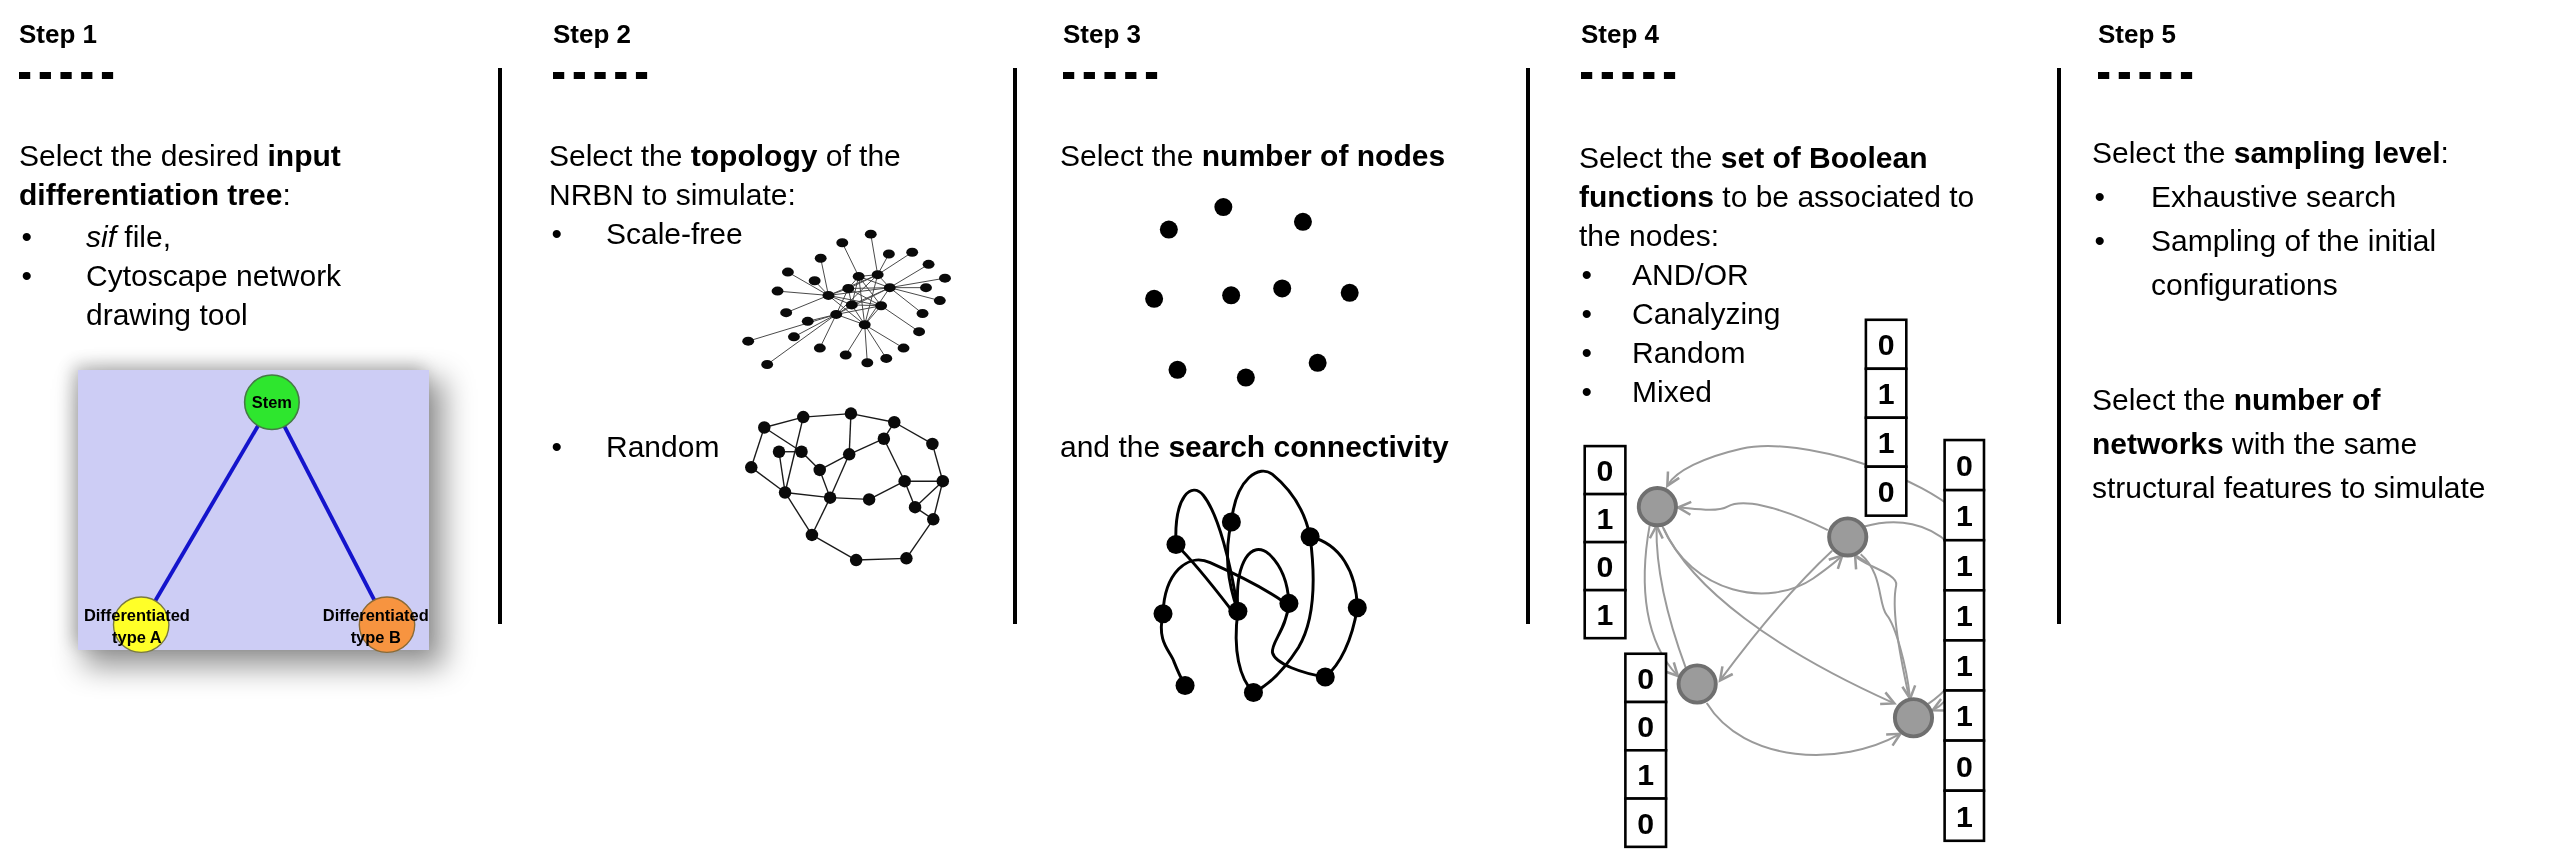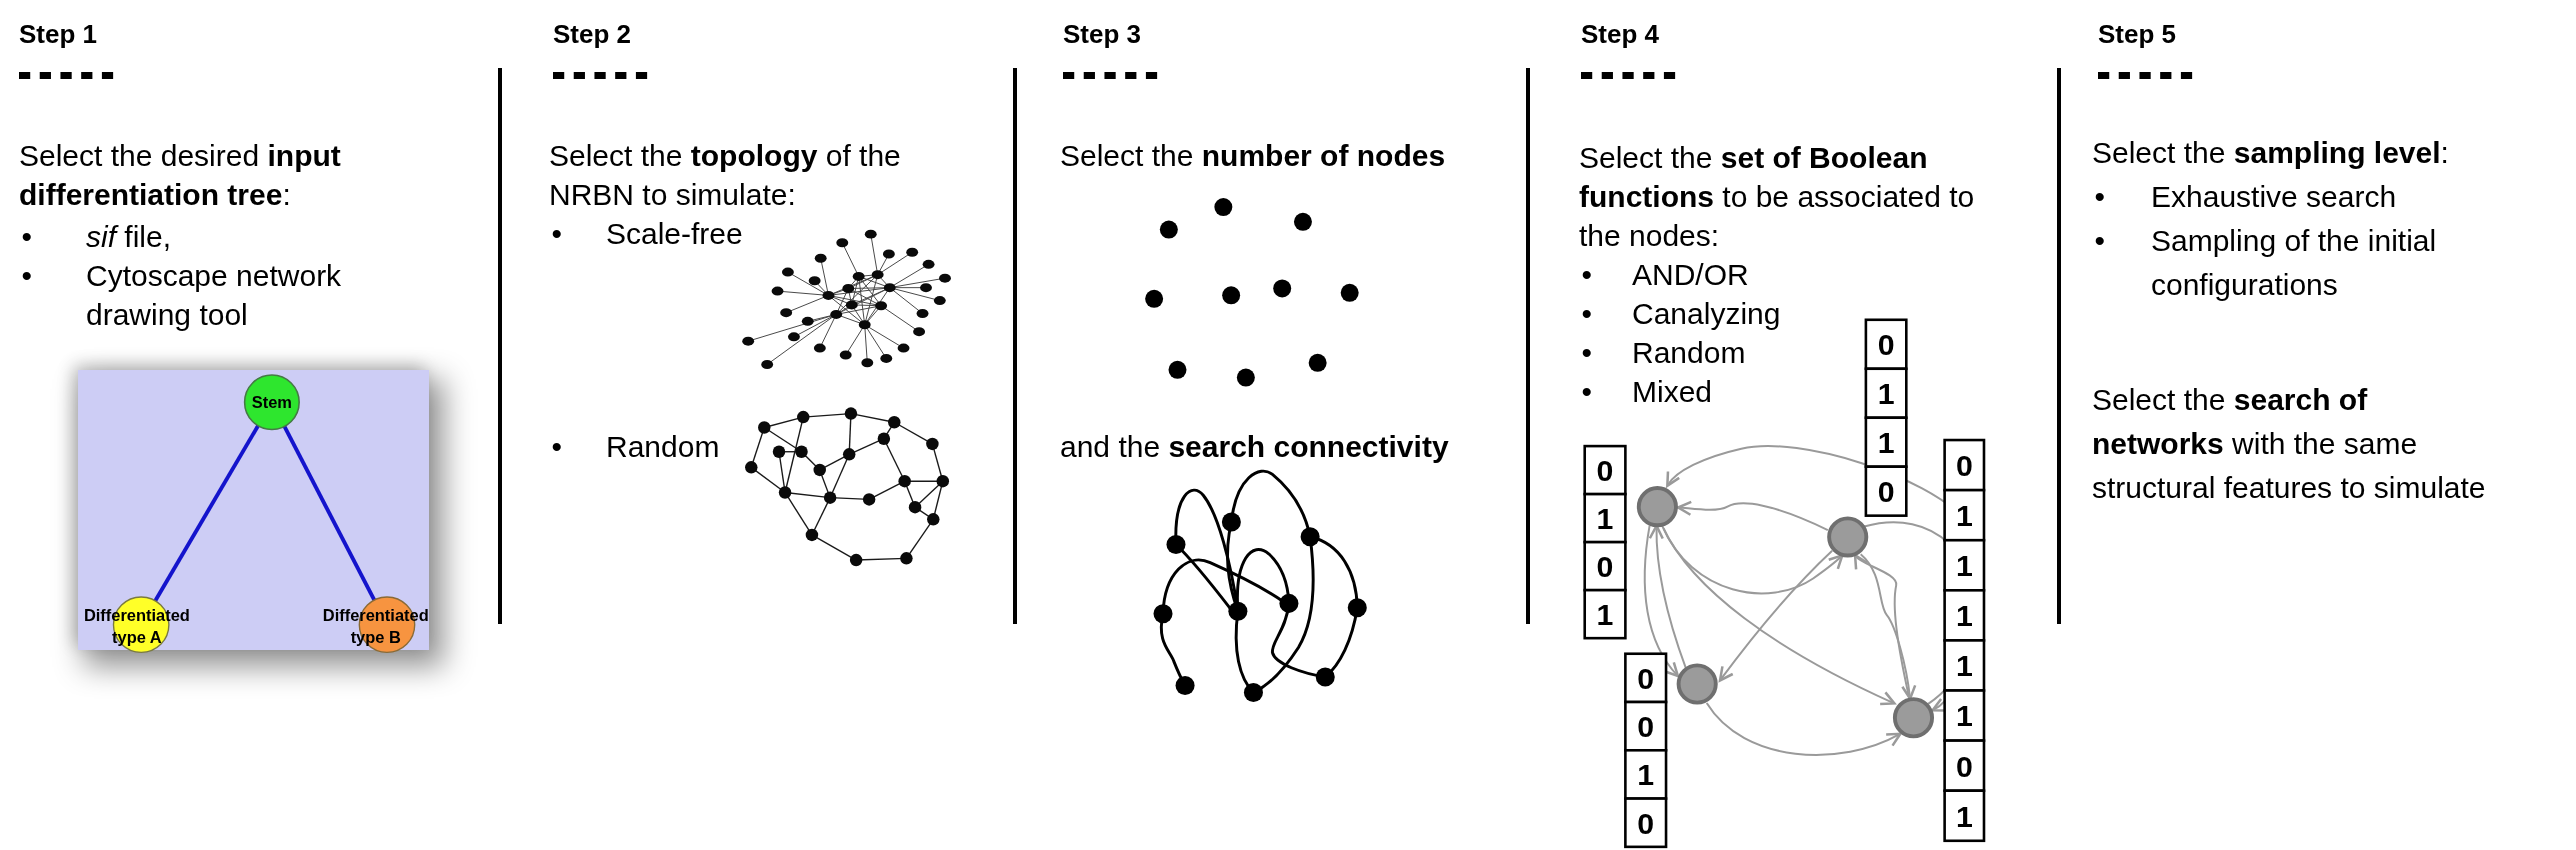--- a/index.html
+++ b/index.html
@@ -67,21 +67,21 @@
 <div class="bul" style="padding-left:53px;"><span class="dot">•</span>Random</div>
 <div class="bul" style="padding-left:53px;"><span class="dot">•</span>Mixed</div>
 </div>
 
 <div class="body b5" style="left:2092px;top:131px;">
 Select the <b>sampling level</b>:
 <div class="bul" style="padding-left:59px;"><span class="dot">•</span>Exhaustive search</div>
 <div class="bul" style="padding-left:59px;"><span class="dot">•</span>Sampling of the initial<br>configurations</div>
 </div>
 <div class="body b5" style="left:2092px;top:378px;">
-Select the <b>search of</b><br><b>networks</b> with the same<br>structural features to simulate
+Select the <b>number of</b><br><b>networks</b> with the same<br>structural features to simulate
 </div>
 
 <div style="position:absolute;left:78px;top:370px;width:351px;height:280px;background:#cdcdf5;
             box-shadow:10.4px 13px 28px 4.3px rgba(0,0,0,0.42), -5.2px -5.2px 15.6px rgba(0,0,0,0.22);"></div>
 <svg width="367" height="286" style="position:absolute;left:78px;top:370px;" viewBox="0 0 424 330">
   <line x1="224" y1="37" x2="73" y2="294" stroke="#1414cc" stroke-width="4.5"></line>
   <line x1="224" y1="37" x2="357" y2="294" stroke="#1414cc" stroke-width="4.5"></line>
   <circle cx="224" cy="37" r="31.5" fill="#2ee62e" stroke="#457a45" stroke-width="1.8"></circle>
   <circle cx="73" cy="294" r="32" fill="#ffff28" stroke="#7a7a40" stroke-width="1.6"></circle>
   <circle cx="357" cy="294" r="32" fill="#f79440" stroke="#8a6a35" stroke-width="1.6"></circle>

